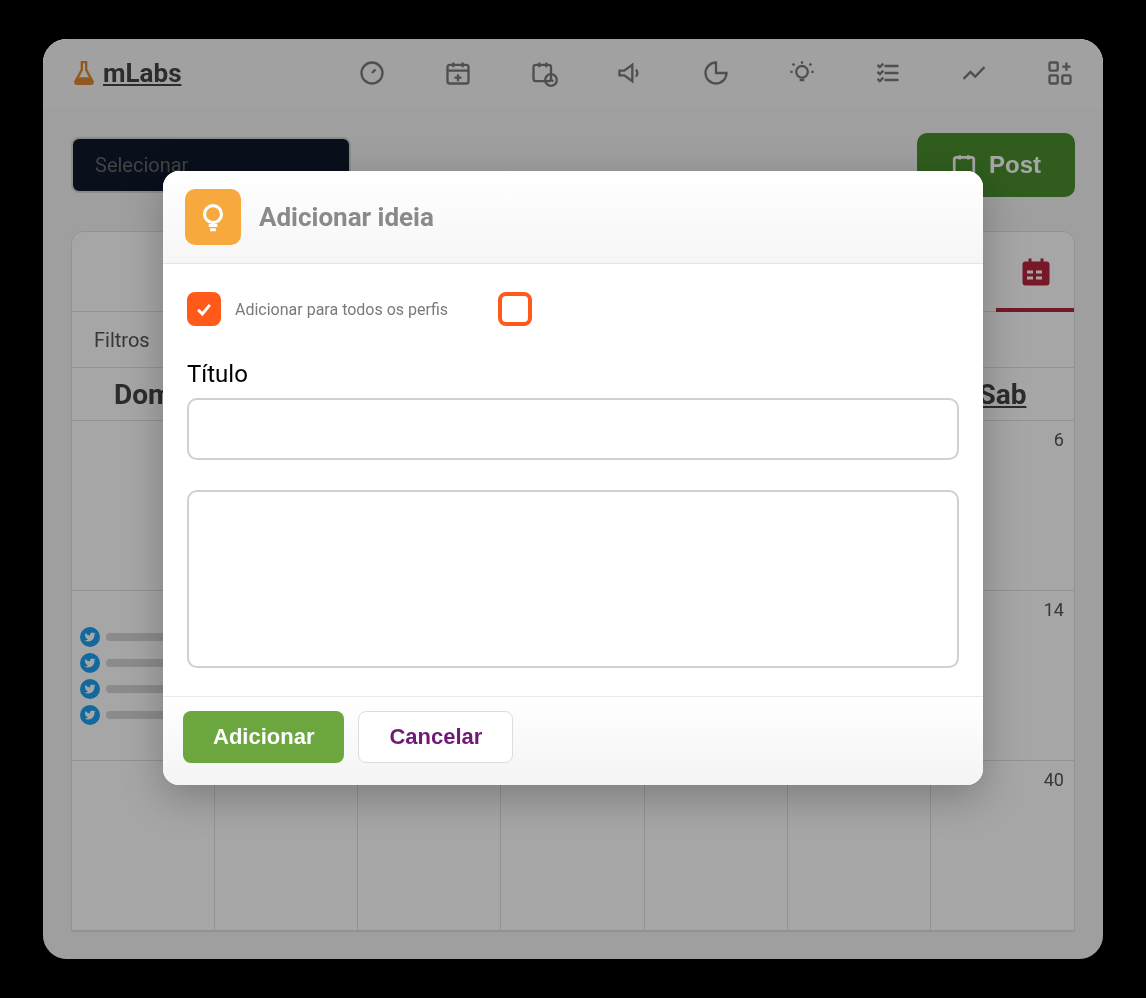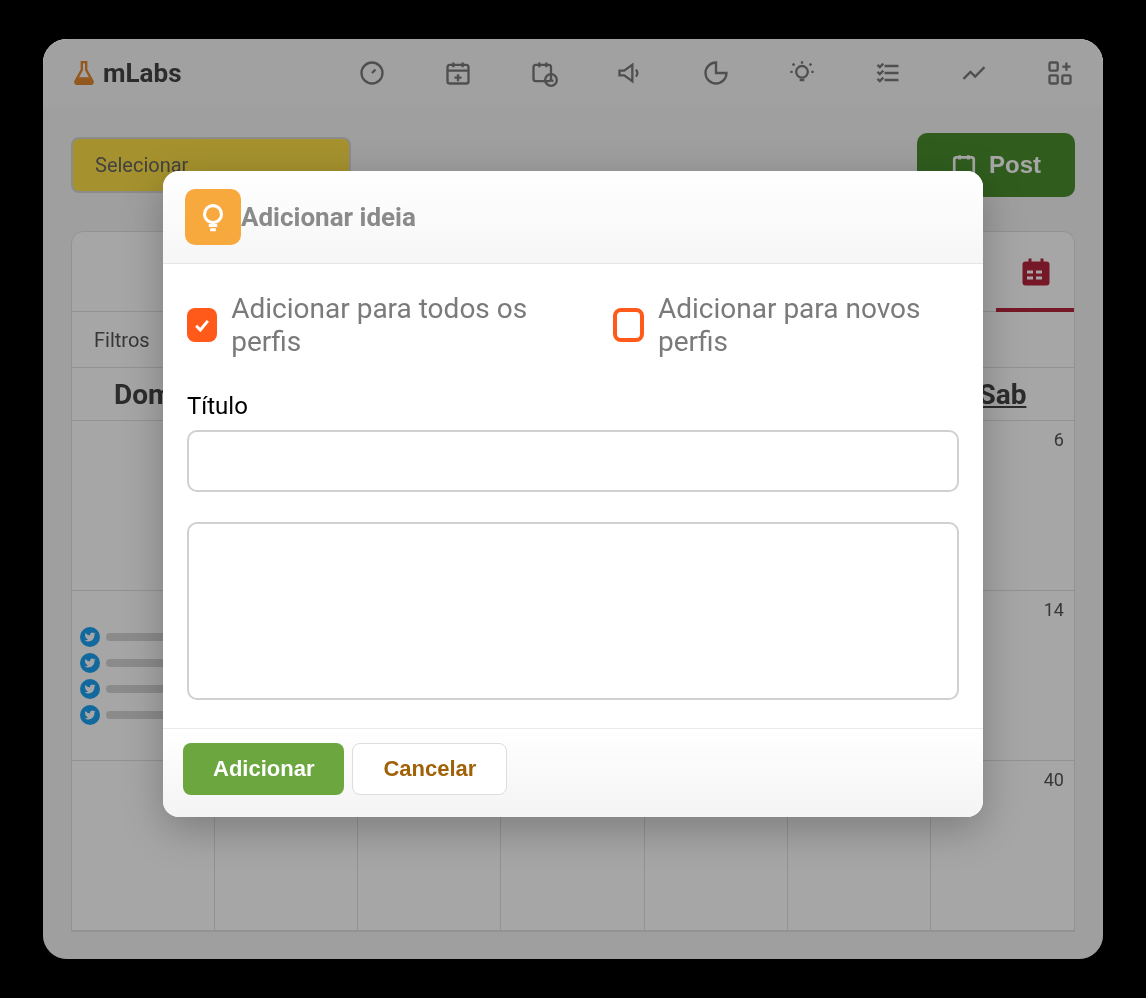--- a/index.html
+++ b/index.html
@@ -37,20 +37,21 @@
       padding: 0 28px;
       background: #f8f8f8;
     }
     .logo {
       display: flex;
       align-items: center;
       gap: 6px;
       font-size: 26px;
       font-weight: 700;
       color: #444;
+      text-decoration: underline;
     }
     .logo-mark {
       width: 26px;
       height: 26px;
     }
     .navicons {
       margin-left: auto;
       display: flex;
       gap: 56px;
       align-items: center;
@@ -64,21 +65,21 @@
       justify-content:center;
     }
     
     .toolbar {
       display: flex;
       align-items: center;
       padding: 26px 28px 14px;
       gap: 12px;
     }
     .select-pill {
-      background: #fde047;
+      background: #0f172a;
       border: 2px solid #d6d6d6;
       border-radius: 8px;
       padding: 14px 22px;
       font-size: 20px;
       color: #666;
       width: 280px;
     }
     .post-btn {
       margin-left: auto;
       background: #4a8f2f;
@@ -200,20 +201,21 @@
       width: 820px;
       background: #fff;
       border-radius: 16px;
       z-index: 10;
       box-shadow: 0 12px 40px rgba(0,0,0,0.25);
       overflow: hidden;
     }
     .modal-head {
       display: flex;
       align-items: center;
+      gap: 18px;
       padding: 18px 22px;
       background: linear-gradient(#ffffff, #f6f6f6);
       border-bottom: 1px solid #e5e5e5;
     }
     .modal-icon {
       width: 56px;
       height: 56px;
       background: #f7a93e;
       border-radius: 10px;
       display:flex;
@@ -248,21 +250,21 @@
       justify-content:center;
     }
     .checkbox.checked {
       background: #ff5a1a;
     }
     .checkbox.unchecked {
       border: 4px solid #ff5a1a;
       background: #fff;
     }
     .check-label {
-      font-size: 28px;
+      font-size: 16px;
       color: #7a7a7a;
     }
     .field-label {
       font-size: 24px;
       color: #000000;
       margin-bottom: 10px;
     }
     .text-input {
       width: 100%;
       height: 62px;
@@ -277,40 +279,40 @@
       height: 178px;
       border: 2px solid #d0d0d0;
       border-radius: 10px;
       padding: 12px 14px;
       font-size: 20px;
       resize: none;
     }
     .modal-foot {
       padding: 14px 20px 22px;
       display: flex;
-      gap: 8px;
+      gap: 14px;
       background: linear-gradient(#ffffff, #f4f4f4);
       border-top: 1px solid #eaeaea;
     }
     .btn {
       height: 52px;
       padding: 0 30px;
       border-radius: 8px;
       font-size: 22px;
       font-weight: 600;
       border: none;
       cursor: pointer;
     }
     .btn-primary {
       background: #6ba63f;
       color: #fff;
     }
     .btn-secondary {
       background: #fff;
-      color: #a16207;
+      color: #701a75;
       border: 1px solid #ddd;
     }
   </style>
 </head>
 <body>
 
 <div class="window">
 
   <div class="topnav">
     <div class="logo">
@@ -497,21 +499,20 @@
         <div class="check-item">
           <div class="checkbox checked">
             <svg width="20" height="20" viewBox="0 0 24 24" fill="none" stroke="#fff" stroke-width="3.5">
                 <path d="M5 13 L10 18 L19 7"></path>
               </svg>
           </div>
           <span class="check-label">Adicionar para todos os perfis</span>
         </div>
         <div class="check-item">
           <div class="checkbox unchecked"></div>
-          <span class="check-label">Adicionar para novos perfis</span>
         </div>
       </div>
 
       <div class="field-label">Título</div>
       <input class="text-input" type="text" value="" style="">
 
       <textarea class="textarea" style=""></textarea>
     </div>
 
     <div class="modal-foot">

